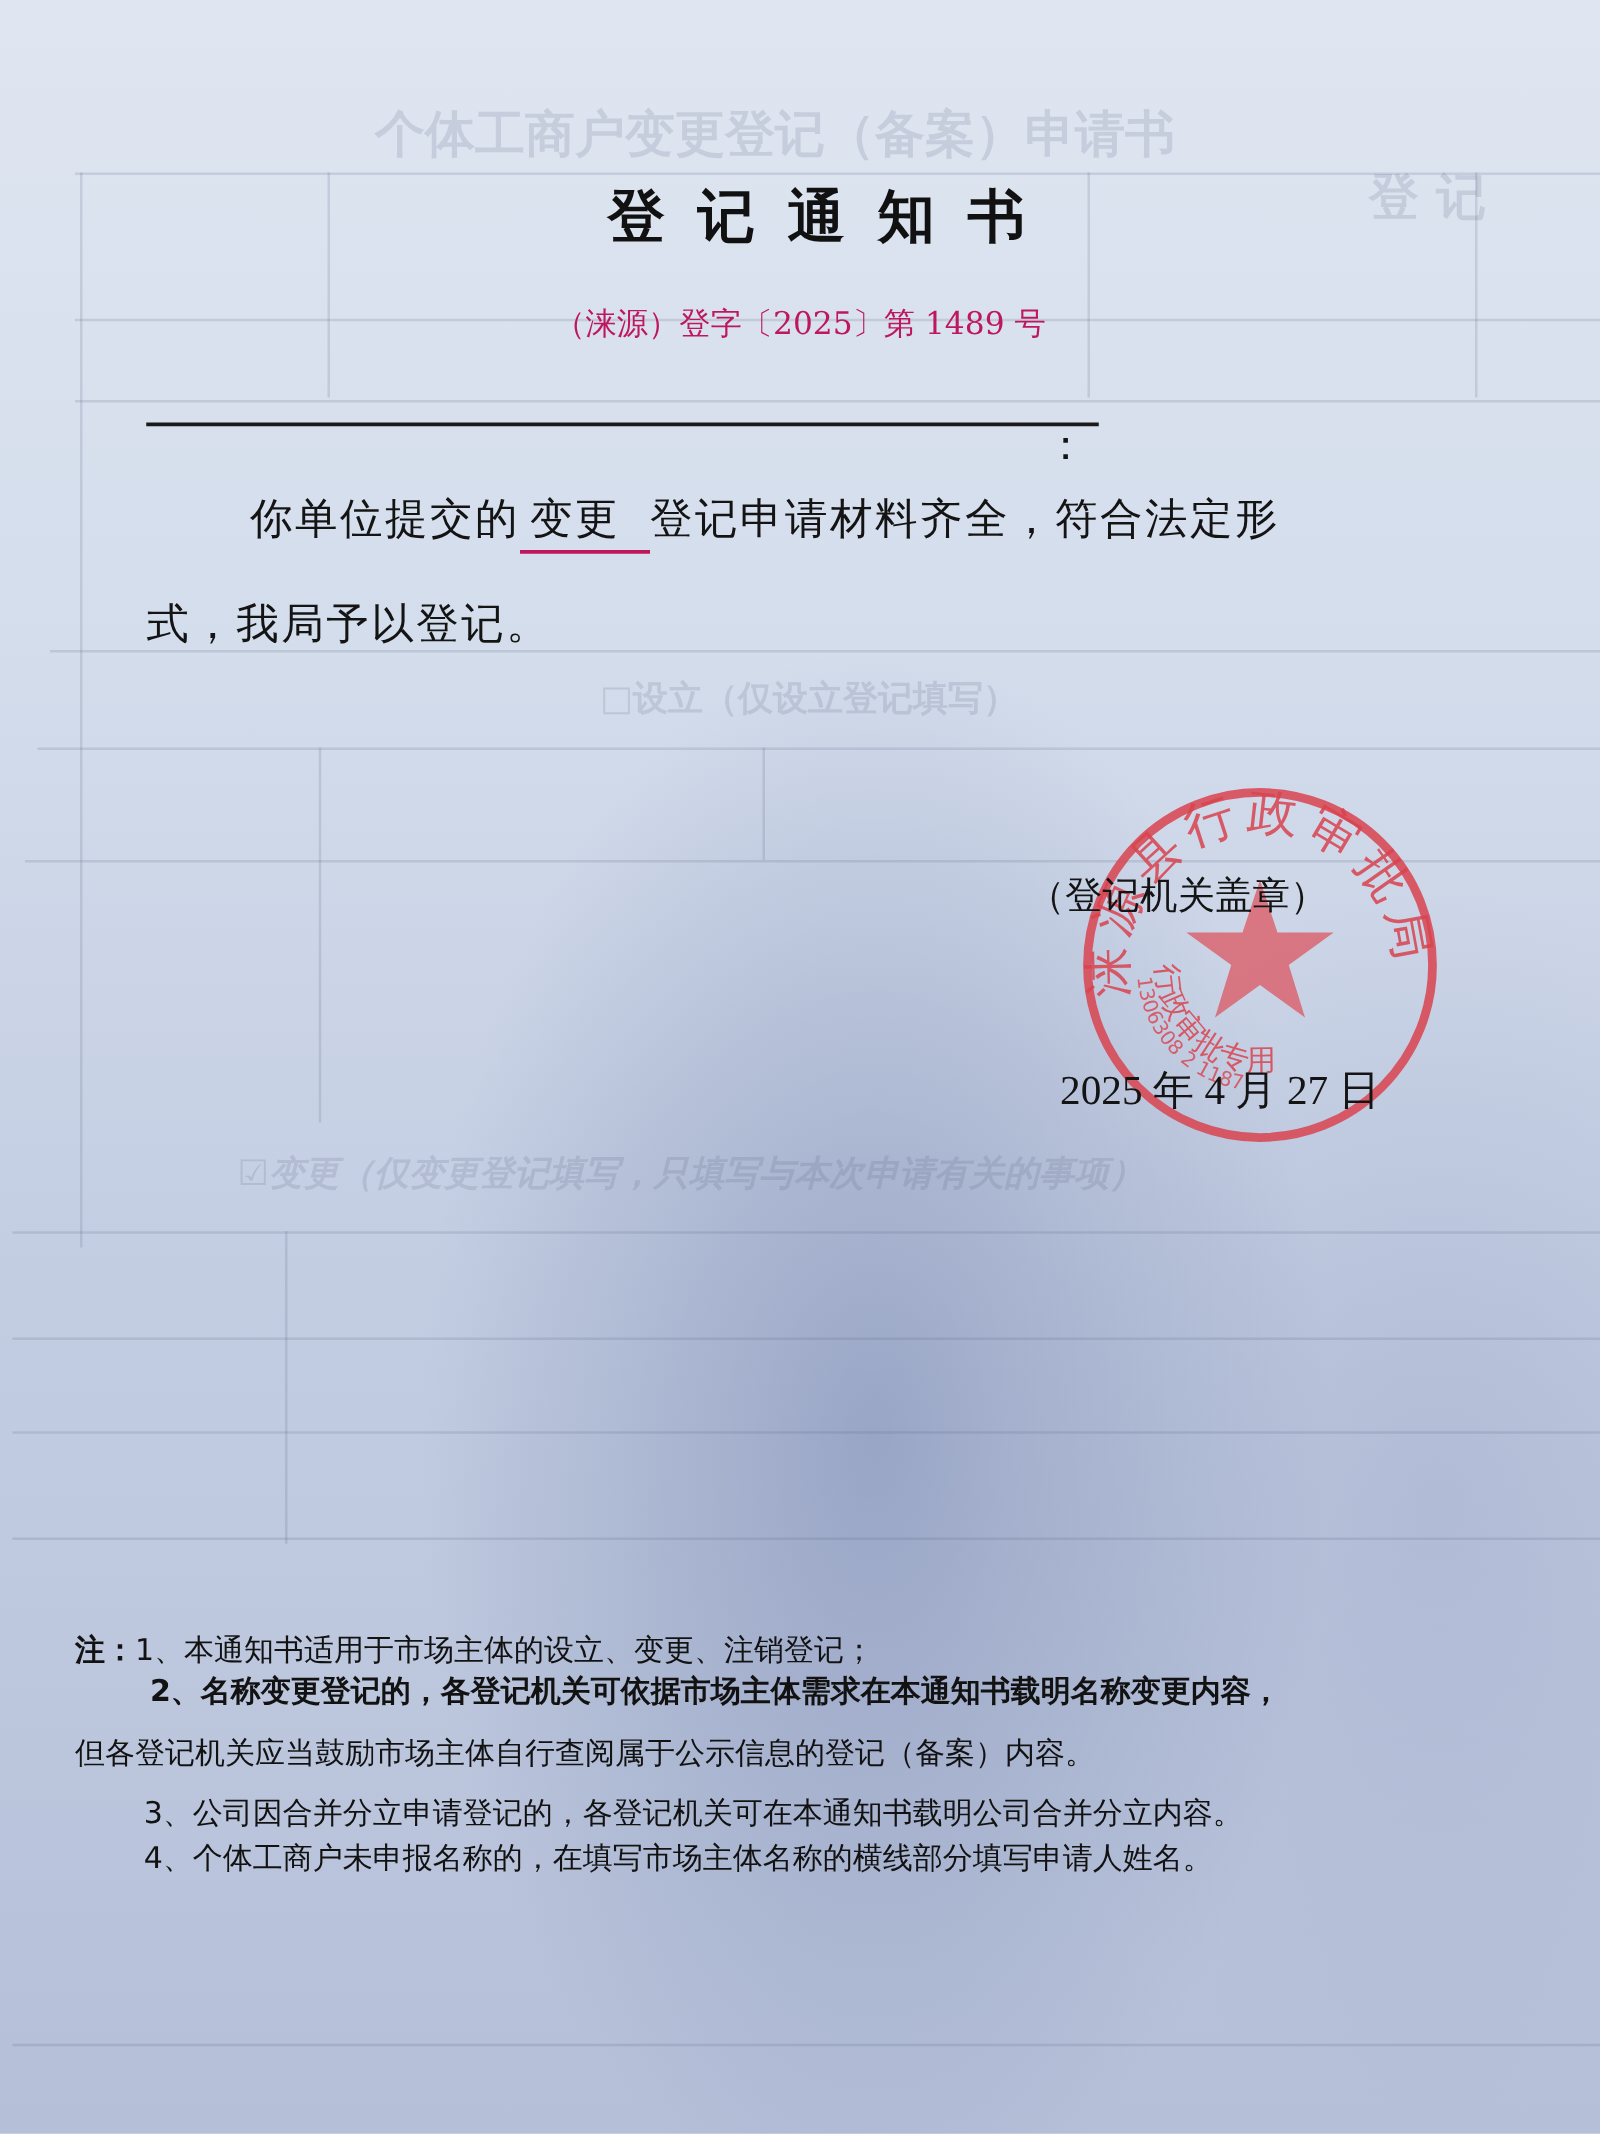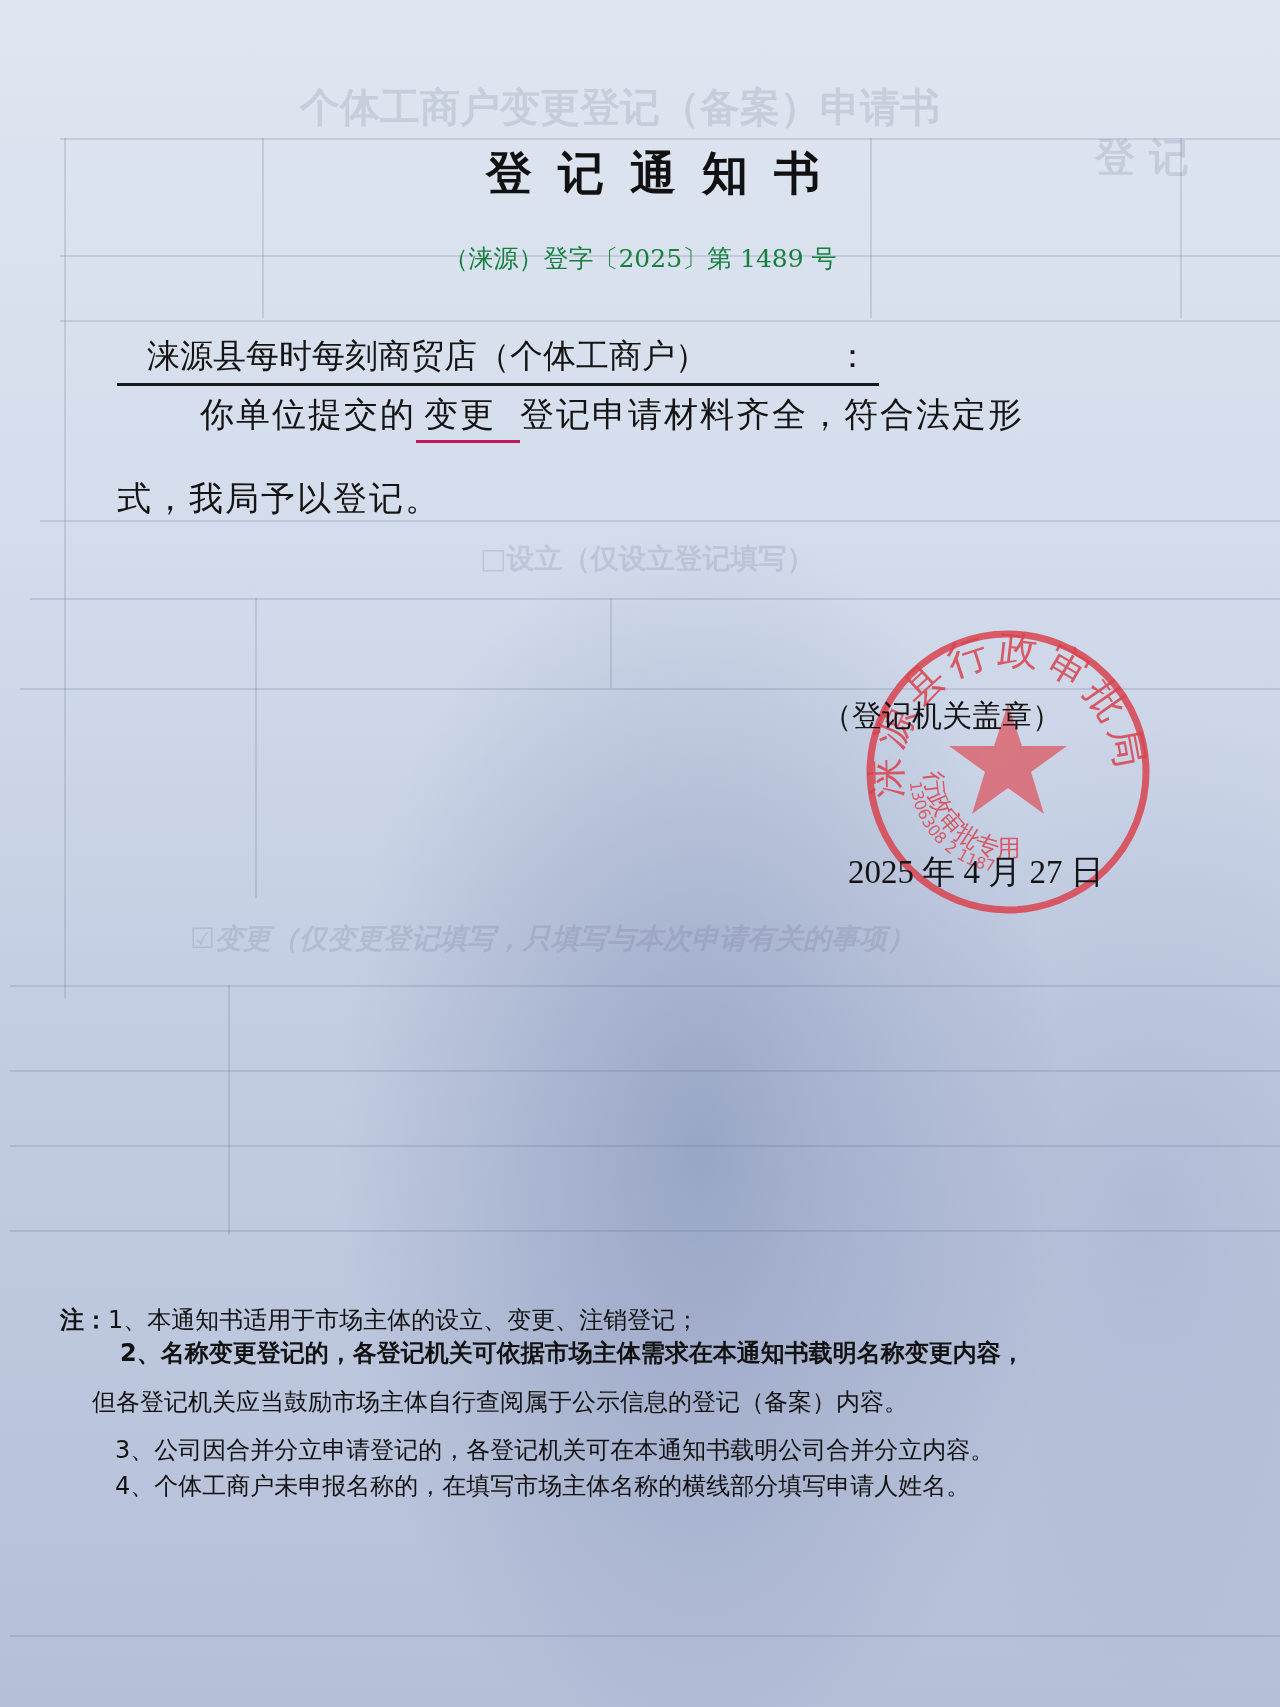--- a/index.html
+++ b/index.html
@@ -12,21 +12,21 @@
     font-family: "DejaVu Serif", "Liberation Serif", serif;
     color: #141414;
   }
   .ghost { position: absolute; border-color: rgba(90,100,130,0.18); border-style: solid; border-width: 0; }
   .ghost-h { height: 0; border-top-width: 2px; }
   .ghost-v { width: 0; border-left-width: 2px; }
   .ghost-text { position: absolute; color: rgba(80,90,120,0.16); font-family: "DejaVu Sans", sans-serif; font-weight: bold; white-space: nowrap; }
 
   .title { position: absolute; left: 0; width: 1280px; top: 143px; text-align: center;
     font-family: "DejaVu Sans", sans-serif; font-size: 46px; font-weight: bold; letter-spacing: 26px; padding-left: 26px; color: #111; }
-  .docno { position: absolute; left: 0; width: 1280px; top: 242px; text-align: center; font-size: 25px; color: #15803d; }
+  .docno { position: absolute; left: 0; width: 1280px; top: 242px; text-align: center; font-size: 25px; color: #be185d; }
 
   .addressee { position: absolute; left: 117px; top: 334px; font-size: 33px; white-space: nowrap;
     border-bottom: 3px solid #1a1a1a; padding: 0 0 4px 30px; width: 762px; box-sizing: border-box; }
   .addressee .colon { position: absolute; right: 10px; top: 0; }
 
   .body-line { position: absolute; font-size: 34px; white-space: nowrap; letter-spacing: 2px; }
   .line1 { left: 200px; top: 392px; }
   .line2 { left: 117px; top: 476px; }
   .fill { display: inline-block; border-bottom: 3px solid #be185d; padding: 0 24px 2px 8px; text-align: right; }
 
@@ -63,21 +63,20 @@
 <div class="ghost ghost-v" style="left:255px;top:598px;height:300px;"></div>
 <div class="ghost ghost-v" style="left:610px;top:598px;height:90px;"></div>
 <div class="ghost ghost-v" style="left:870px;top:138px;height:180px;"></div>
 <div class="ghost ghost-v" style="left:1180px;top:138px;height:180px;"></div>
 <div class="ghost ghost-v" style="left:228px;top:985px;height:250px;"></div>
 
 <div class="title">登记通知书</div>
 <div class="docno">（涞源）登字〔2025〕第 1489 号</div>
 
 <div class="addressee">
-  <span>涞源县每时每刻商贸店（个体工商户）</span>
   <span class="colon">：</span>
 </div>
 
 <div class="body-line line1">
   <span>你单位提交的</span><span class="fill">变更</span><span>登记申请材料齐全，符合法定形</span>
 </div>
 <div class="body-line line2">式，我局予以登记。</div>
 
 <svg class="seal" viewBox="0 0 300 300">
   <defs>
@@ -99,16 +98,16 @@
 </svg>
 
 <div class="stamp-label">（登记机关盖章）</div>
 <div class="date">2025 年 4 月 27 日</div>
 
 <div class="notes">
   <div class="note" style="left:0;top:0;margin-top:12px;">
     <span class="prefix">注：</span><span>1、本通知书适用于市场主体的设立、变更、注销登记；</span>
   </div>
   <div class="note" style="left:60px;top:45px;font-weight:bold;">2、名称变更登记的，各登记机关可依据市场主体需求在本通知书载明名称变更内容，</div>
-  <div class="note" style="left:0;top:94px;margin-left:32px;">但各登记机关应当鼓励市场主体自行查阅属于公示信息的登记（备案）内容。</div>
+  <div class="note" style="left:0;top:94px;">但各登记机关应当鼓励市场主体自行查阅属于公示信息的登记（备案）内容。</div>
   <div class="note" style="left:55px;top:142px;">3、公司因合并分立申请登记的，各登记机关可在本通知书载明公司合并分立内容。</div>
   <div class="note" style="left:55px;top:178px;text-align:center;">4、个体工商户未申报名称的，在填写市场主体名称的横线部分填写申请人姓名。</div>
 </div>
 
 </body></html>

